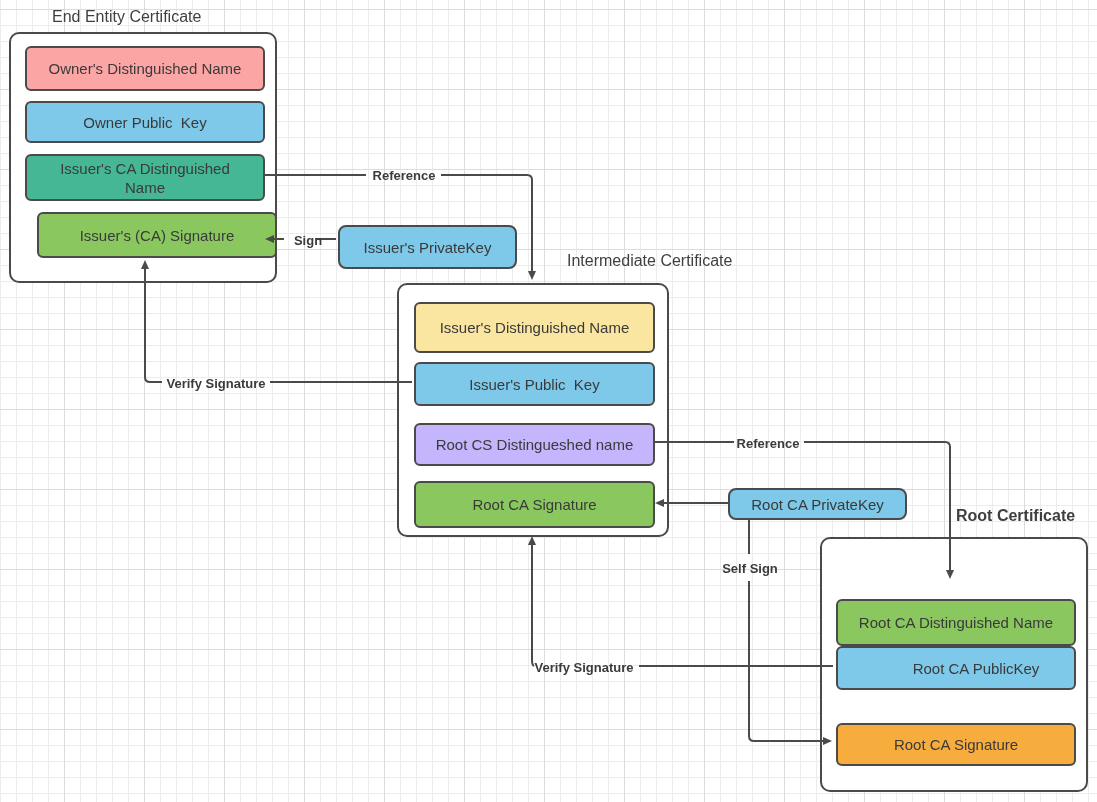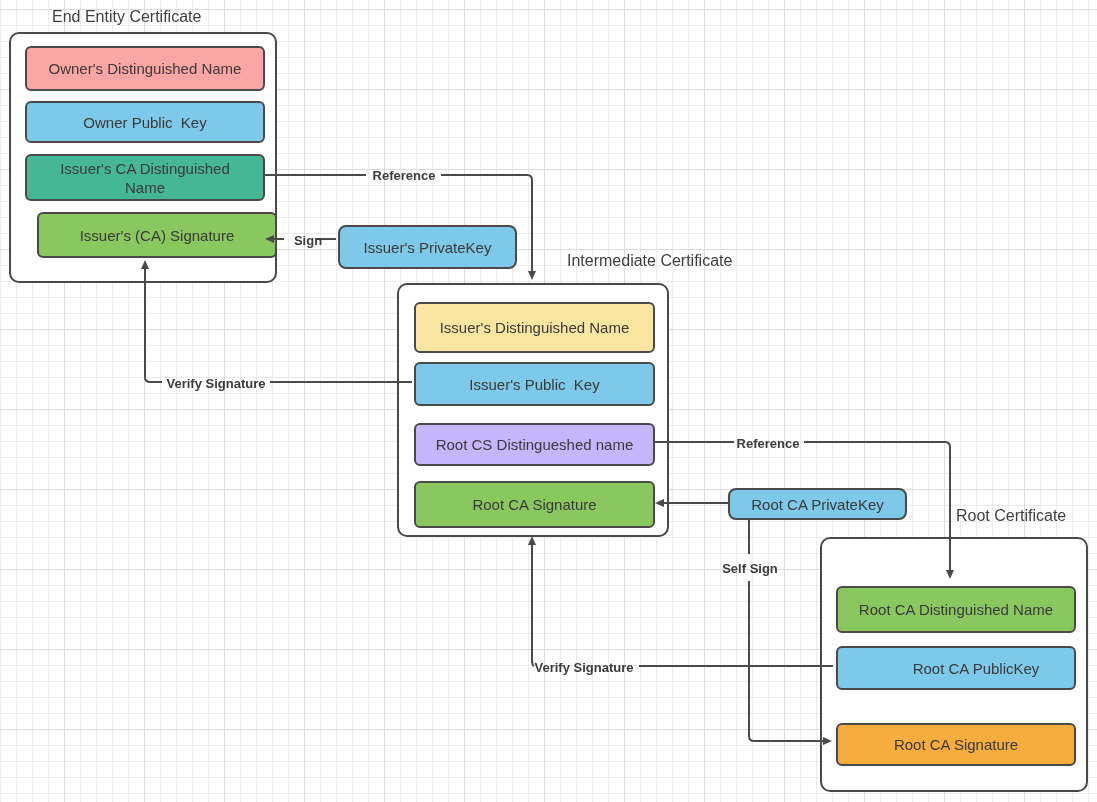--- a/index.html
+++ b/index.html
@@ -40,21 +40,21 @@
   svg.connectors{position:absolute;left:0;top:0;pointer-events:none;}
   svg.connectors path.conn{fill:none;stroke:#4a4a4a;stroke-width:2;}
 </style>
 </head>
 <body>
 
 <div class="canvas">
 
   <div class="cert-title" style="left:52px;top:8px;">End Entity Certificate</div>
   <div class="cert-title" style="left:567px;top:252px;">Intermediate Certificate</div>
-  <div class="cert-title" style="left:956px;top:507px;">Root Certificate</div>
+  <div class="cert-title" style="left:956px;top:507px;font-weight:bold;">Root Certificate</div>
 
   <div class="cert" style="left:9px;top:32px;width:268px;height:251px;">
     <div class="field" style="left: 14px; top: 12px; width: 240px; height: 45px; background: #fca5a5;">
       <span class="field-label">Owner's Distinguished Name</span>
     </div>
     <div class="field" style="left: 14px; top: 67px; width: 240px; height: 42px; background: rgb(126, 200, 234);">
       <span class="field-label">Owner Public  Key</span>
     </div>
     <div class="field" style="left: 14px; top: 120px; width: 240px; height: 47px; background: rgb(69, 183, 149);">
       <span class="field-label narrow">Issuer's CA Distinguished Name</span>
@@ -73,21 +73,21 @@
     </div>
     <div class="field" style="left: 15px; top: 138px; width: 241px; height: 43px; background: #c4b5fd;">
       <span class="field-label">Root CS Distingueshed name</span>
     </div>
     <div class="field" style="left: 15px; top: 196px; width: 241px; height: 47px; background: rgb(138, 199, 95);">
       <span class="field-label">Root CA Signature</span>
     </div>
   </div>
 
   <div class="cert" style="left:820px;top:537px;width:268px;height:255px;">
-    <div class="field" style="left: 14px; top: 47px; width: 240px; height: 47px; background: rgb(138, 199, 95);">
+    <div class="field" style="left: 14px; top: 60px; width: 240px; height: 47px; background: rgb(138, 199, 95);">
       <span class="field-label">Root CA Distinguished Name</span>
     </div>
     <div class="field" style="left: 14px; top: 107px; width: 240px; height: 44px; background: rgb(126, 200, 234); padding-left: 40px;">
       <span class="field-label">Root CA PublicKey</span>
     </div>
     <div class="field" style="left: 14px; top: 184px; width: 240px; height: 43px; background: rgb(247, 173, 61);">
       <span class="field-label">Root CA Signature</span>
     </div>
   </div>
 

